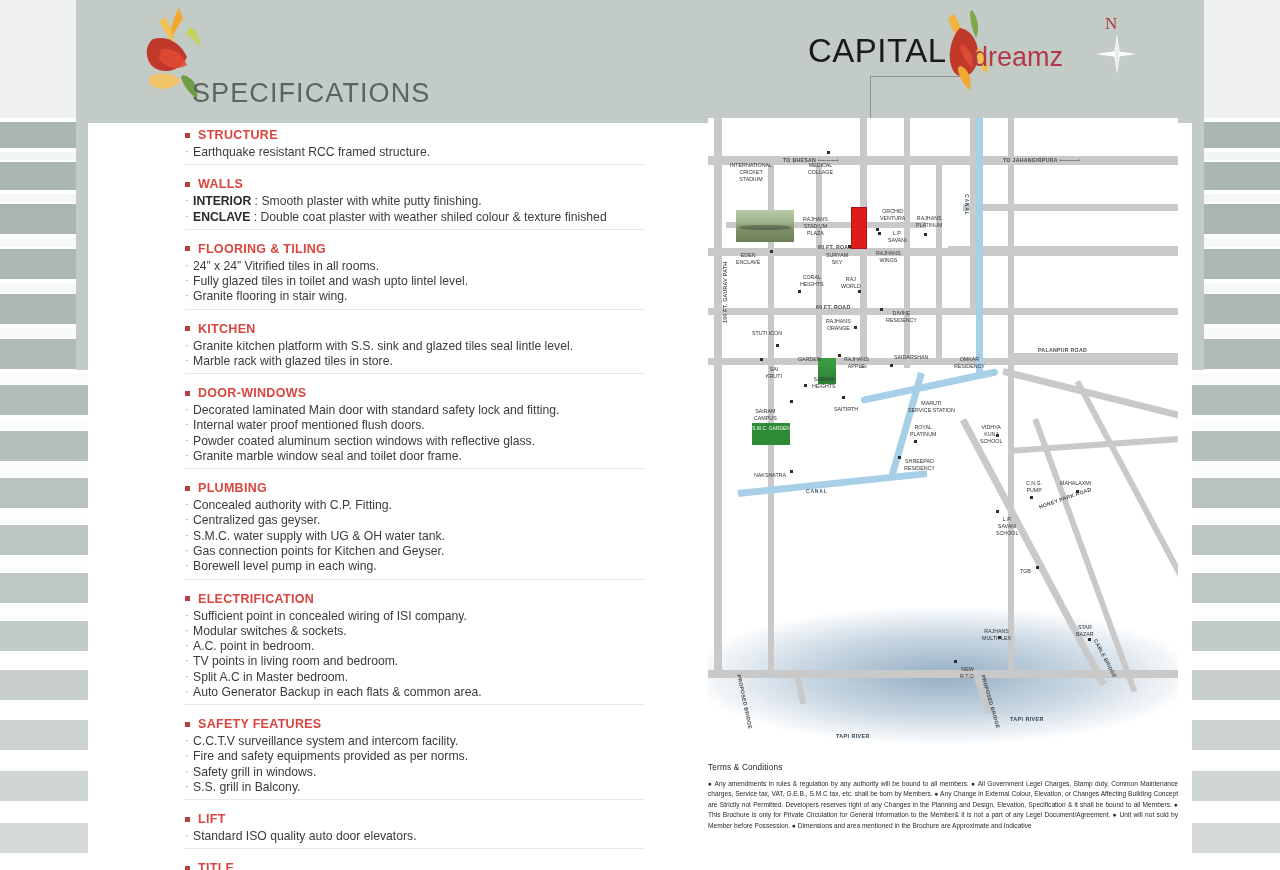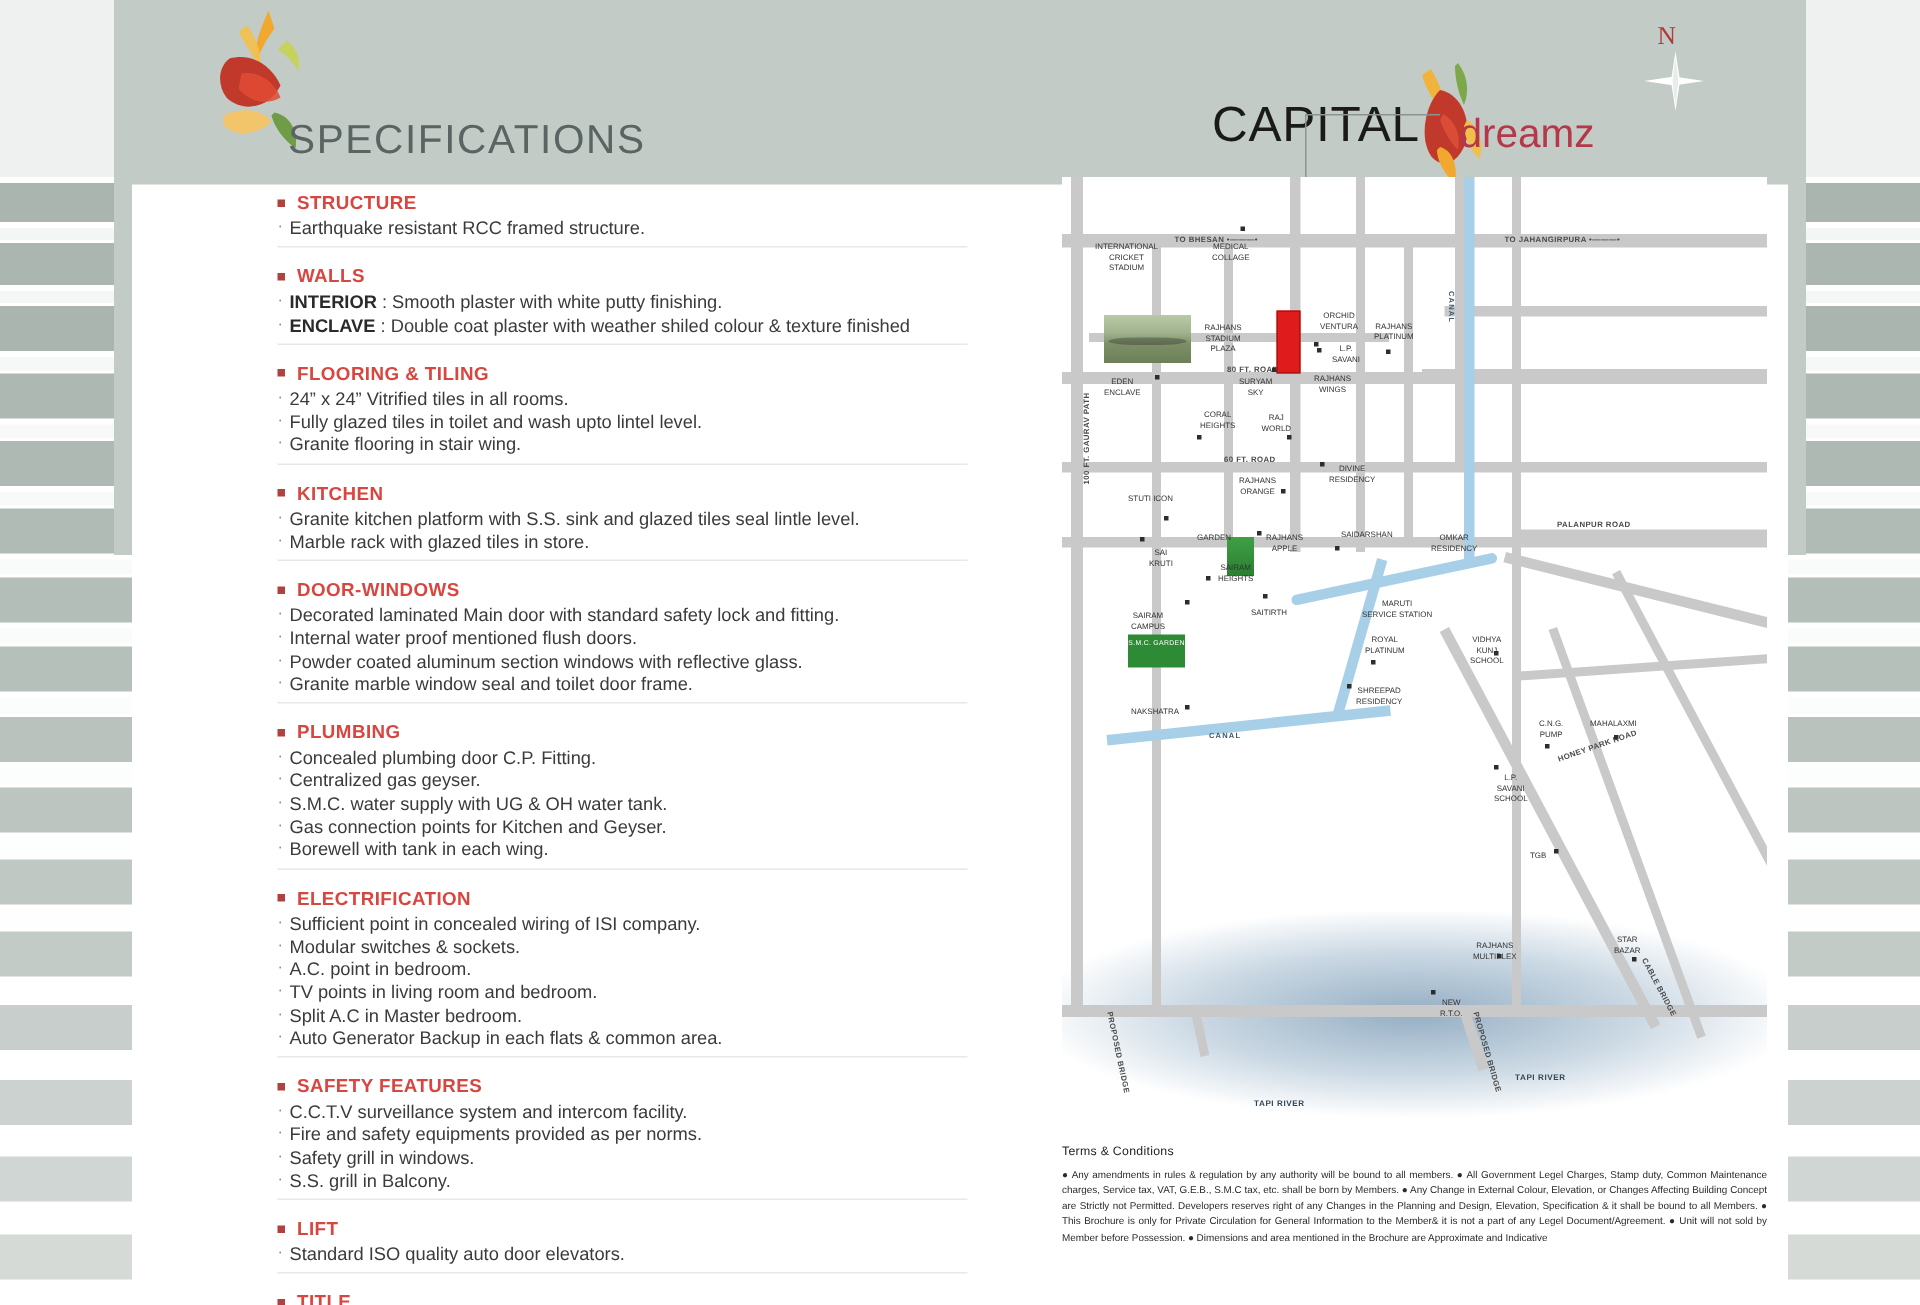--- a/index.html
+++ b/index.html
@@ -19,21 +19,21 @@
   .page{position:absolute;left:88px;top:0;width:1104px;height:870px;background:#fff;}
 
   
   .header{position:absolute;left:0;top:0;width:1104px;height:123px;background:#c2cbc6;}
   .header-inner{position:relative;width:100%;height:100%;}
 
   .logo-mark{position:absolute;left:55px;top:5px;width:76px;height:104px;}
   .spec-title{position:absolute;left:104px;top:78px;font-size:27px;letter-spacing:1.1px;
               color:#5a6463;font-weight:400;}
 
-  .brand{position:absolute;left:720px;top:28px;width:260px;height:58px;margin-top:32px;}
+  .brand{position:absolute;left:720px;top:28px;width:260px;height:58px;}
   .brand-capital{position:absolute;left:0;top:4px;font-size:33px;letter-spacing:.5px;color:#1a1a1a;}
   .brand-dreamz{position:absolute;left:165px;top:14px;font-size:27px;color:#b4384a;}
   .brand-mark{position:absolute;left:130px;top:-18px;width:60px;height:85px;}
 
   .compass{position:absolute;left:1000px;top:16px;width:58px;height:62px;}
   .compass-n{position:absolute;left:17px;top:-2px;font-size:17px;color:#b23a3a;
              font-family:"Liberation Serif", serif;}
 
   
   .leader{position:absolute;background:#8a9490;}
@@ -286,37 +286,37 @@
           <span class="spec-text">Granite marble window seal and toilet door frame.</span>
         </div>
       </div>
       <div class="spec-group">
         <div class="spec-head">
           <span class="sq"></span>
           <span class="spec-head-text">PLUMBING</span>
         </div>
         <div class="spec-item">
           <span class="dot">·</span>
-          <span class="spec-text">Concealed plumbing door C.P. Fitting.</span>
+          <span class="spec-text">Concealed authority with C.P. Fitting.</span>
         </div>
         <div class="spec-item">
           <span class="dot">·</span>
           <span class="spec-text">Centralized gas geyser.</span>
         </div>
         <div class="spec-item">
           <span class="dot">·</span>
           <span class="spec-text">S.M.C. water supply with UG &amp; OH water tank.</span>
         </div>
         <div class="spec-item">
           <span class="dot">·</span>
           <span class="spec-text">Gas connection points for Kitchen and Geyser.</span>
         </div>
         <div class="spec-item">
           <span class="dot">·</span>
-          <span class="spec-text">Borewell with tank in each wing.</span>
+          <span class="spec-text">Borewell level pump in each wing.</span>
         </div>
       </div>
       <div class="spec-group">
         <div class="spec-head">
           <span class="sq"></span>
           <span class="spec-head-text">ELECTRIFICATION</span>
         </div>
         <div class="spec-item">
           <span class="dot">·</span>
           <span class="spec-text">Sufficient point in concealed wiring of ISI company.</span>

